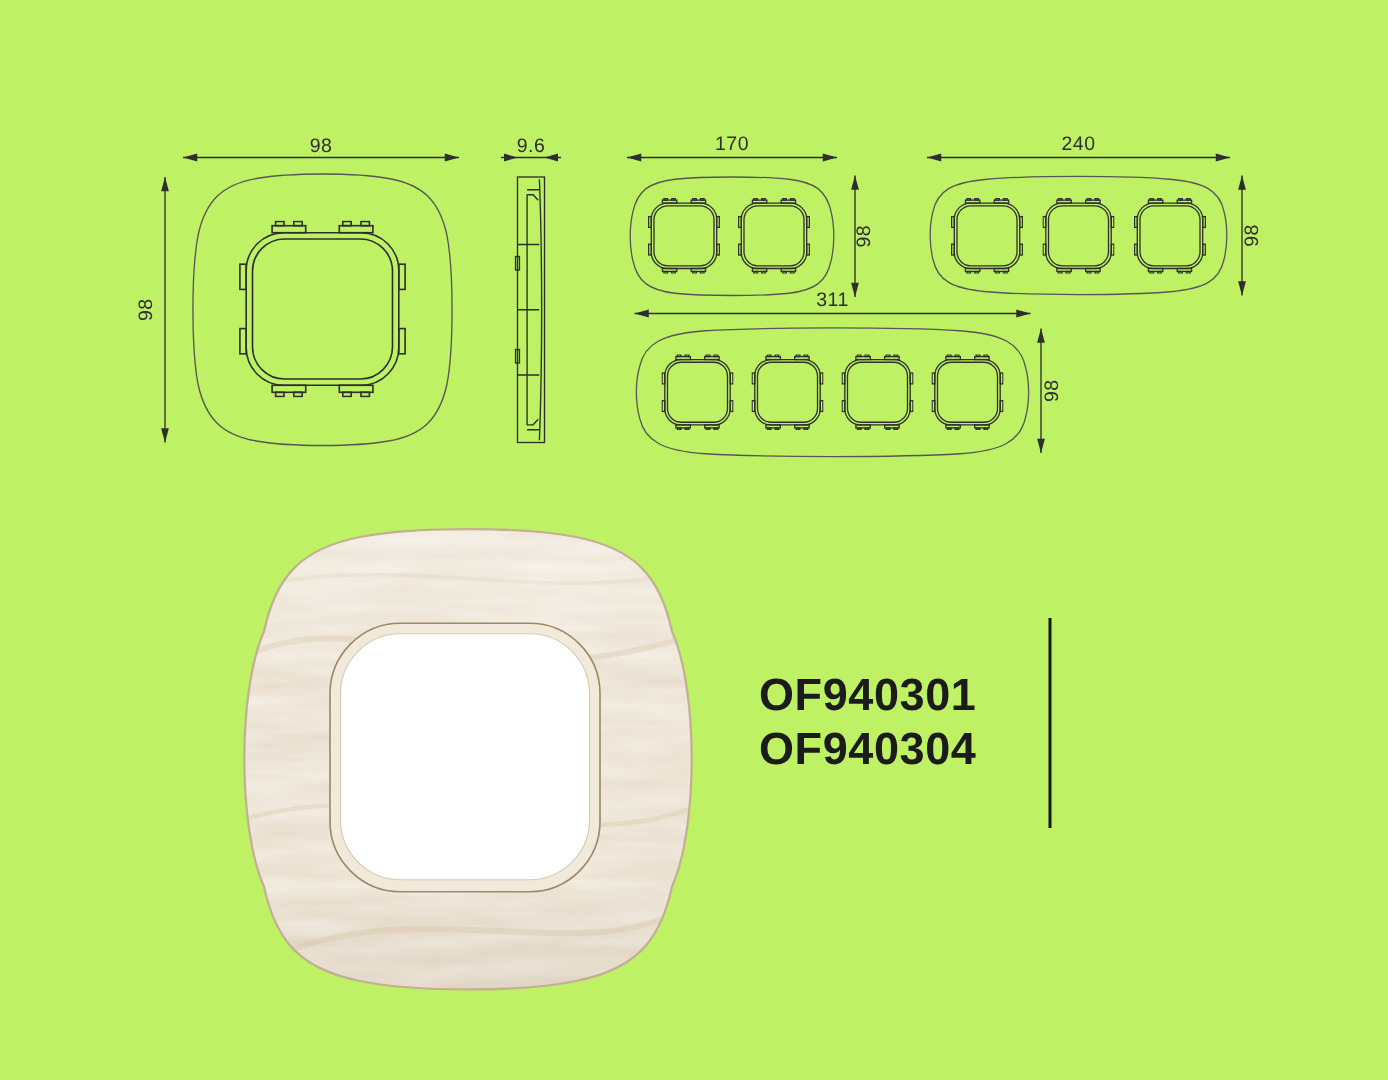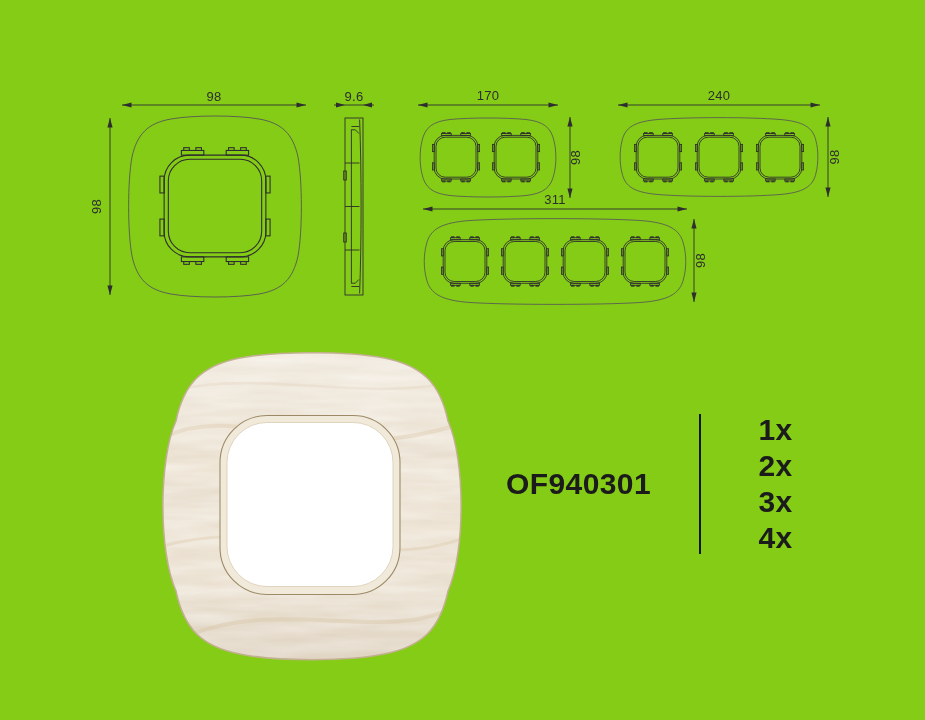--- a/index.html
+++ b/index.html
@@ -1,17 +1,17 @@
 <!DOCTYPE html>
 <html><head>
 <meta charset="utf-8">
 <style>
   html,body{margin:0;padding:0;background:#ffffff;}
   .canvas{
-    position:relative;width:925px;height:720px;background:#84cc16;
+    position:relative;width:925px;height:720px;background:#bef264;
     font-family:"Liberation Sans",sans-serif;overflow:hidden;
   }
   svg.drawing{position:absolute;overflow:visible;}
   .dim{font-size:13px;fill:#2e2e2e;font-family:"Liberation Sans",sans-serif;letter-spacing:0.3px;}
   .order-list{position:absolute;left:506px;top:412px;display:flex;align-items:center;gap:36px;}
   .order-col{display:flex;flex-direction:column;}
   .order-code{font-weight:700;font-size:30px;line-height:36px;color:#1b1b1b;letter-spacing:0.4px;white-space:nowrap;}
   .order-qty{font-weight:700;font-size:30px;line-height:36px;color:#1b1b1b;letter-spacing:0.4px;white-space:nowrap;}
   .vrule{width:2.5px;height:140px;background:#161616;margin:0 21px 0 12px;align-self:center;}
 </style>
@@ -189,23 +189,18 @@
     <path d="M 84,16 C 120,9 192,9 228,16 C 266,23.5 284,41 292,79 C 309.5,118 309.5,210 292,249
              C 284,287 266,304.5 228,312 C 192,319.5 120,319.5 84,312 C 46,304.5 28,287 20,249
              C 2.5,210 2.5,118 20,79 C 28,41 46,23.5 84,16 Z" fill="none" stroke="#c3b092" stroke-width="1.5"></path>
     <rect x="64" y="73.5" width="180" height="179" rx="47" fill="#f1eadb" stroke="#9c8a66" stroke-width="1.1"></rect>
     <rect x="71" y="80.5" width="166" height="164" rx="40" fill="#ffffff" stroke="#d8cbb1" stroke-width="0.8"></rect>
   </svg>
 
   <div class="order-list">
     <div class="order-col">
       <div class="order-code">OF940301</div>
+      <div class="order-code">OF940304</div>
     </div>
     <div class="vrule"></div>
-    <div class="order-col">
-      <div class="order-qty">1x</div>
-      <div class="order-qty">2x</div>
-      <div class="order-qty">3x</div>
-      <div class="order-qty">4x</div>
-    </div>
   </div>
 
 </div>
 
 </body></html>

